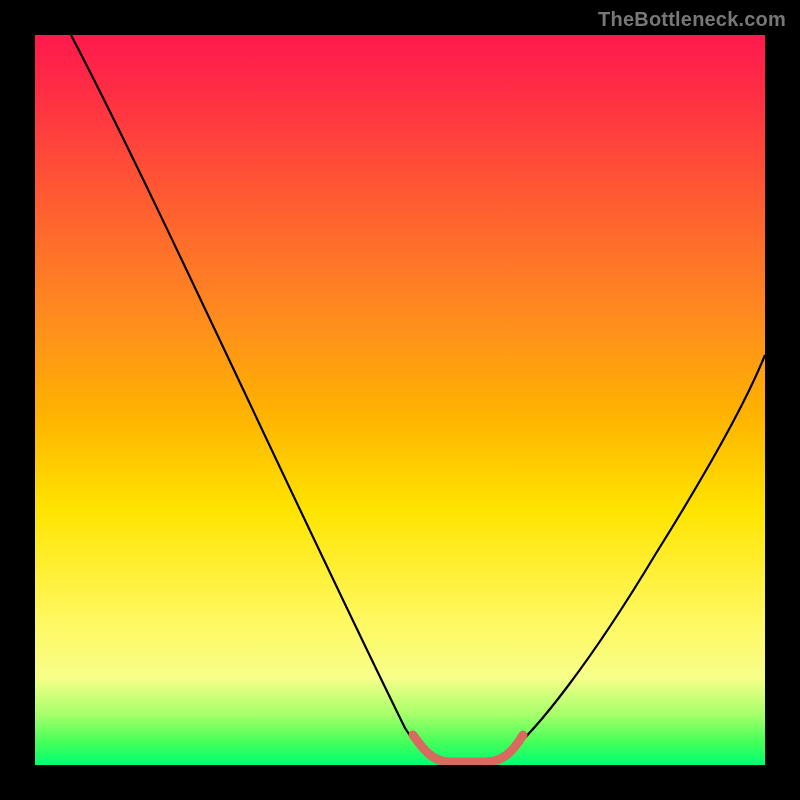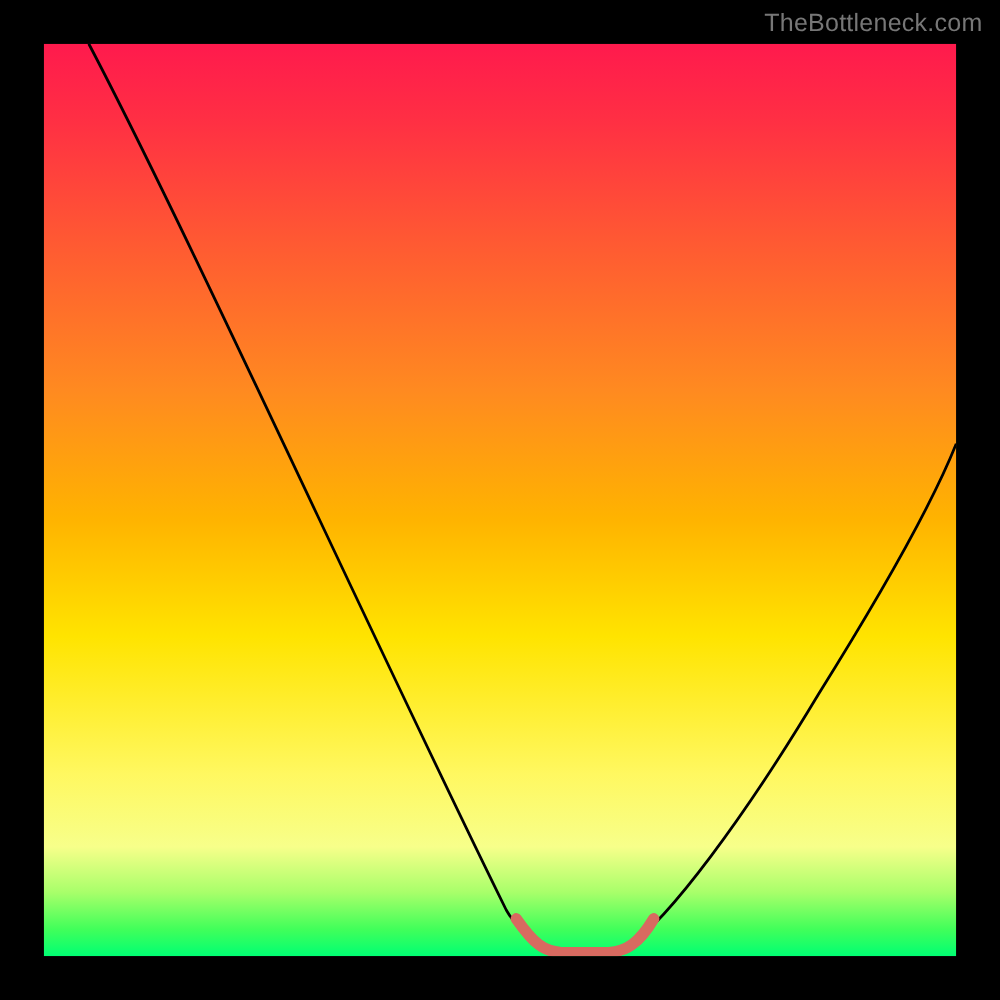--- a/index.html
+++ b/index.html
@@ -53,21 +53,21 @@
     top: 0;
     width: 100%;
     height: 100%;
   }
   .watermark {
     position: absolute;
     top: 8px;
     right: 14px;
     color: #777;
     font-size: 20px;
-    font-weight: 400;
+    font-weight: 700;
     letter-spacing: 0.2px;
   }
 </style>
 </head>
 <body>
 
 <div class="frame">
 
   <div class="plot-area">
     <div class="gradient-bg"></div>

